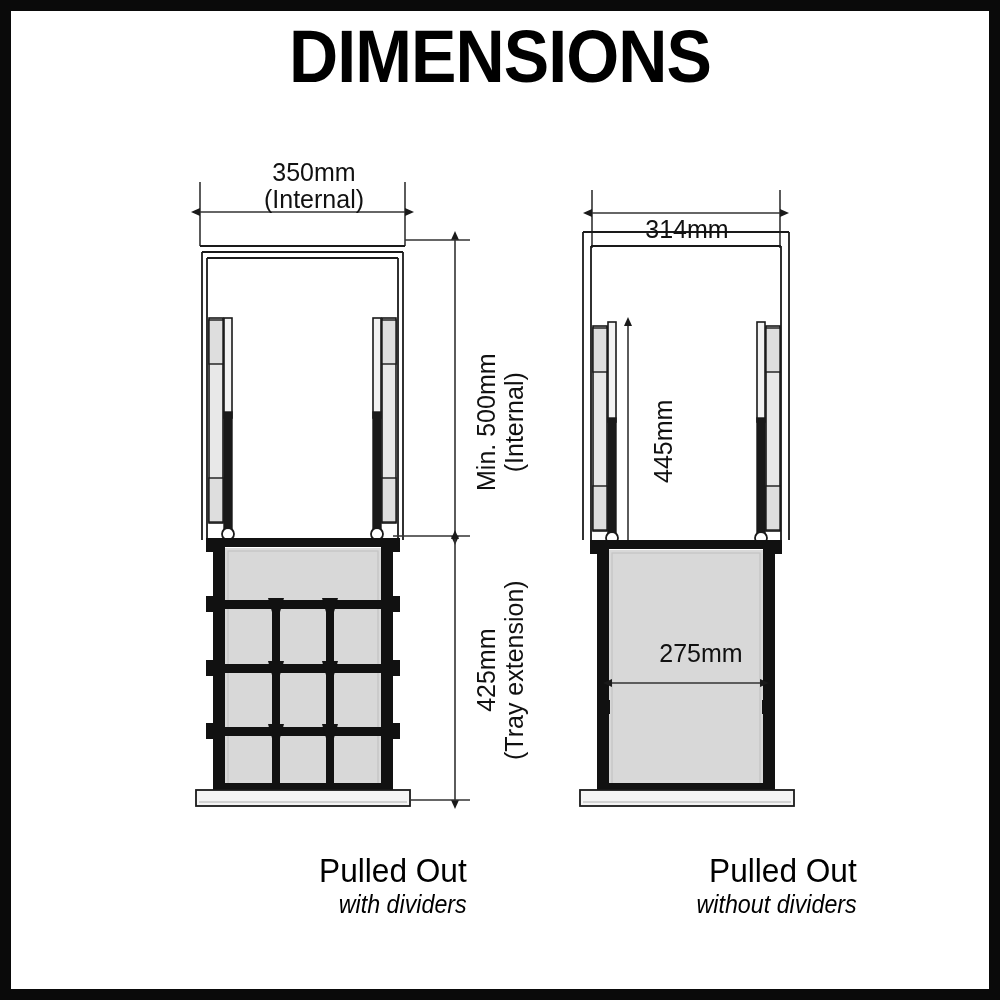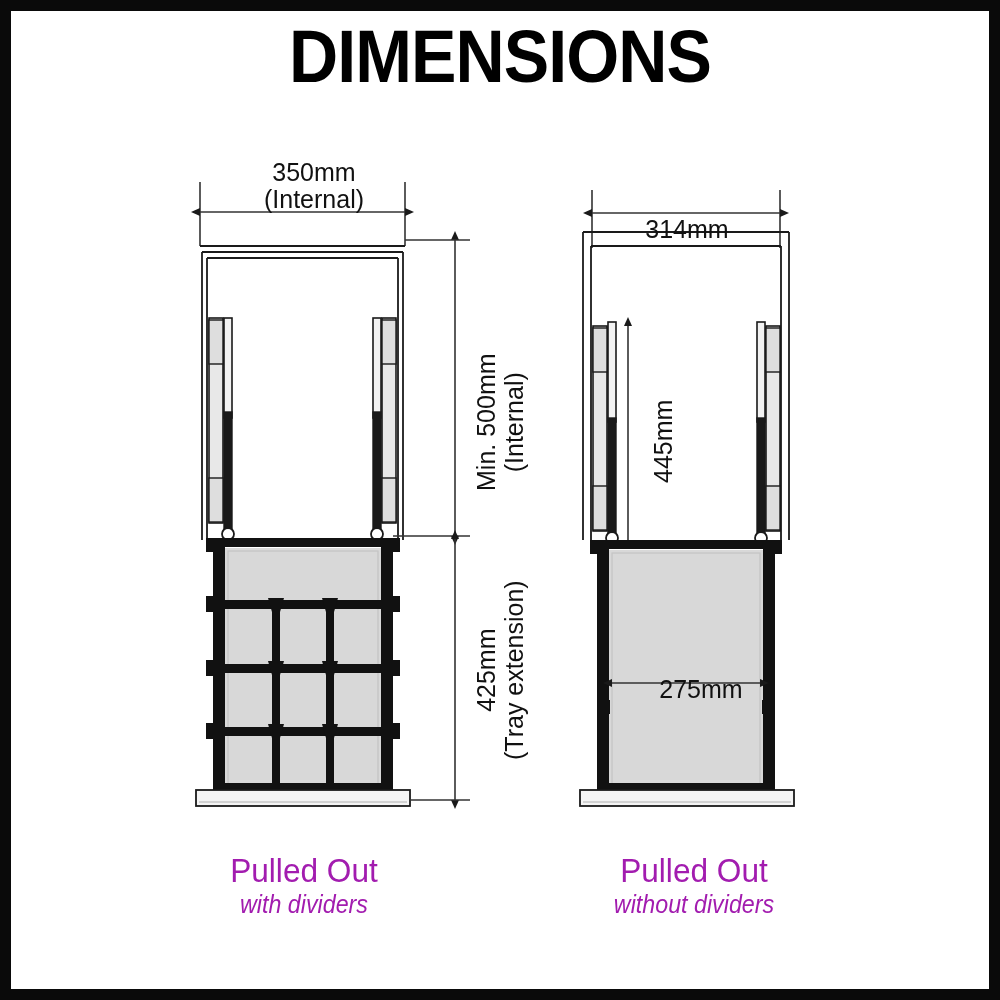--- a/index.html
+++ b/index.html
@@ -45,22 +45,22 @@
   }
   svg.draw {
     position: absolute;
     left: -11px;
     top: -11px;
     width: 1000px;
     height: 1000px;
   }
   .cap-wrap {
     position: absolute;
-    text-align: center;
-    color: #a21caf;
+    text-align: right;
+    color: #000000;
   }
   .cap-main {
     font-size: 34px;
     font-family: "Liberation Sans Narrow", "Liberation Sans", sans-serif;
     transform: scaleX(0.93);
     line-height: 1.05;
     white-space: nowrap;
   }
   .cap-sub {
     font-size: 25px;
@@ -299,21 +299,21 @@
 
     <div class="vert-dim" style="left:461px; top:749px;">
       <span>425mm</span><br>
       <span>(Tray extension)</span>
     </div>
 
     <div class="vert-dim" style="left:638px; top:472px;">
       <span>445mm</span>
     </div>
 
-    <div class="dimtext" style="left:625px; top:665px; width:130px;">
+    <div class="dimtext" style="left:625px; top:629px; width:130px;">
       <span>275mm</span>
     </div>
 
     <div class="cap-wrap" id="cap-left">
       <div class="cap-main">Pulled Out</div>
       <div class="cap-sub">with dividers</div>
     </div>
 
     <div class="cap-wrap" id="cap-right">
       <div class="cap-main">Pulled Out</div>

